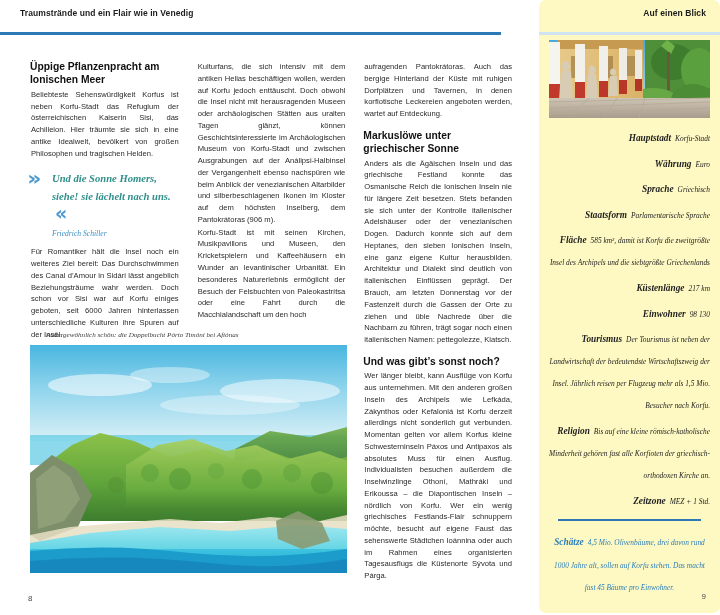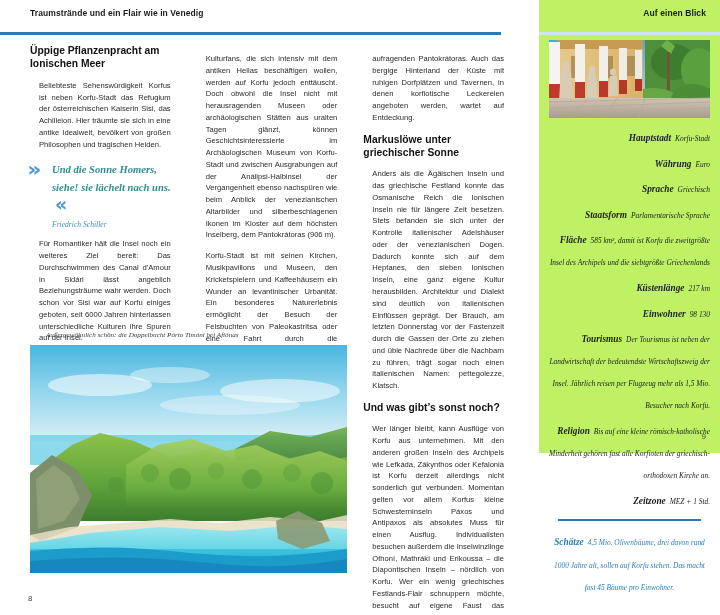--- a/index.html
+++ b/index.html
@@ -24,50 +24,51 @@
   }
   .page-left {
     width: 539px;
     height: 615px;
     background: #ffffff;
     position: relative;
     box-sizing: border-box;
   }
   .page-right {
     width: 181px;
-    height: 453px;
-    background: #bef264;
+    height: 613px;
+    background: #fef9c3;
     position: relative;
     box-sizing: border-box;
+    border-radius: 7px;
   }
 
   
   .runhead {
     position: absolute;
     top: 8px;
     font-size: 8.5px;
     font-weight: bold;
     color: #1c1c1c;
     letter-spacing: 0.01em;
   }
-  .runhead-left { left: 30px; }
+  .runhead-left { left: 20px; }
   .runhead-right { right: 14px; }
 
   .rule {
     position: absolute;
     top: 32px;
     height: 2.5px;
     background: #2b79b5;
   }
   .rule-left { left: 0; width: 501px; }
 
   
   .columns {
     position: absolute;
-    top: 44px;
+    top: 60px;
     left: 30px;
     width: 483px;
     height: 530px;
     display: flex;
     gap: 17px;
   }
   .col {
     width: 150px;
     position: relative;
   }
@@ -75,21 +76,21 @@
   h2.sec-title {
     font-size: 10.3px;
     font-weight: bold;
     line-height: 1.3;
     margin: 0 0 2px 0;
     color: #111;
   }
   p.body {
     font-size: 7.6px;
     line-height: 1.55;
-    margin: 9px;
+    margin: 1px;
     text-align: justify;
     color: #2a2a2a;
     hyphens: auto;
   }
   p.body + h2.sec-title { margin-top: 9px; }
   p.body + p.body { margin-top: 0; }
 
   
   .quote-block {
     margin: 9px 0 8px 0;

